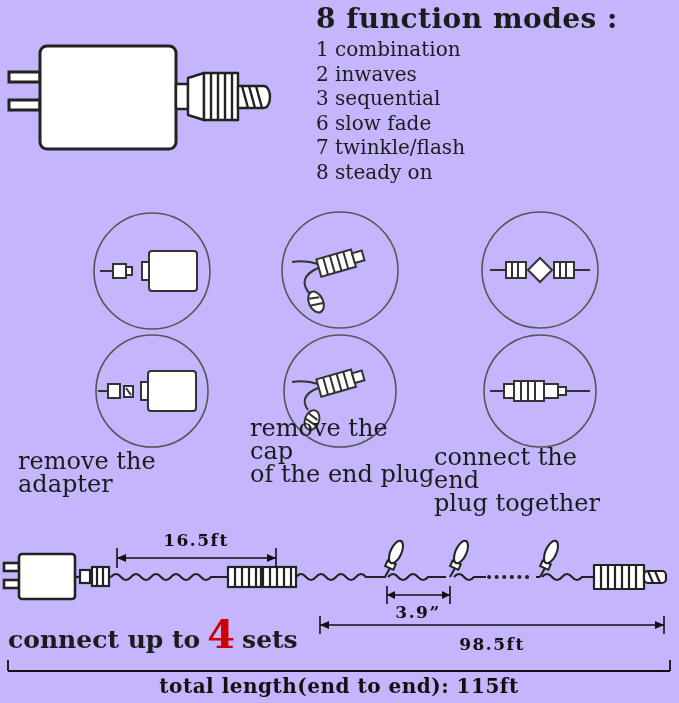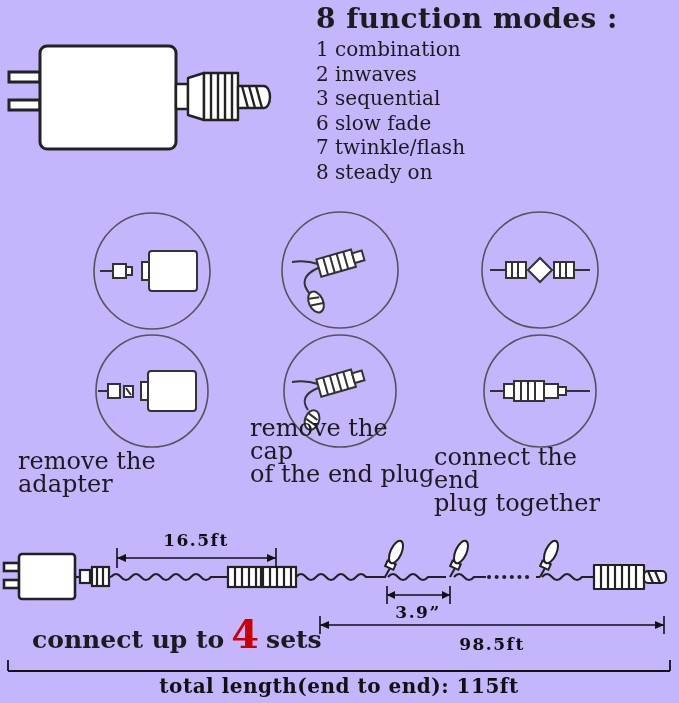--- a/index.html
+++ b/index.html
@@ -2,21 +2,21 @@
 <html><head>
 <meta charset="utf-8">
 <style>
   html,body{margin:0;padding:0;background:#fff;}
   .canvas{position:relative;width:679px;height:703px;background:#c4b5fd;overflow:hidden;
           font-family:"DejaVu Serif",serif;color:#1c1c1c;}
   .abs{position:absolute;}
   .modes-title{font-weight:bold;font-size:28px;letter-spacing:.5px;white-space:nowrap;}
   .modes-list{list-style:none;margin:2px 0 0 0;padding:0;font-size:20px;line-height:24.5px;}
   .caption{font-size:24px;line-height:23px;}
-  .connect-line{font-weight:bold;font-size:25px;white-space:nowrap;margin-left:24px;}
+  .connect-line{font-weight:bold;font-size:25px;white-space:nowrap;}
   .connect-line .count{font-size:40px;font-weight:bold;margin:0 7px;}
   svg{display:block;}
   svg text{font-family:"DejaVu Serif",serif;}
   .dim-label{font-weight:bold;font-size:17px;letter-spacing:1.5px;fill:#111;}
   .total-label{font-weight:bold;font-size:20px;letter-spacing:.5px;fill:#111;}
 </style>
 </head>
 <body>
 
 <div class="canvas">

